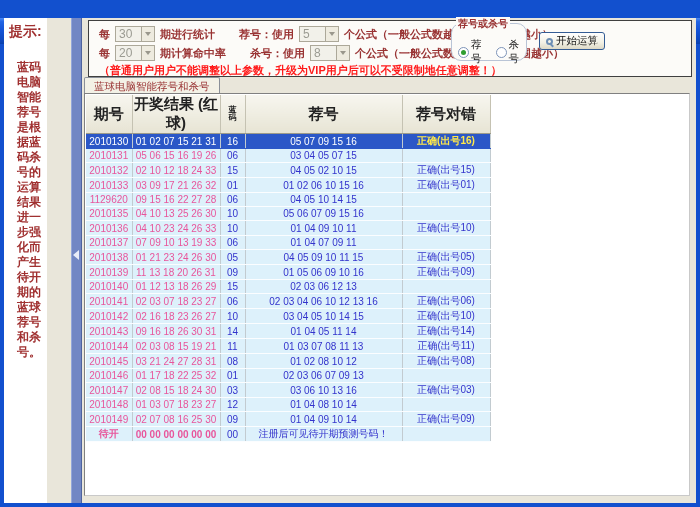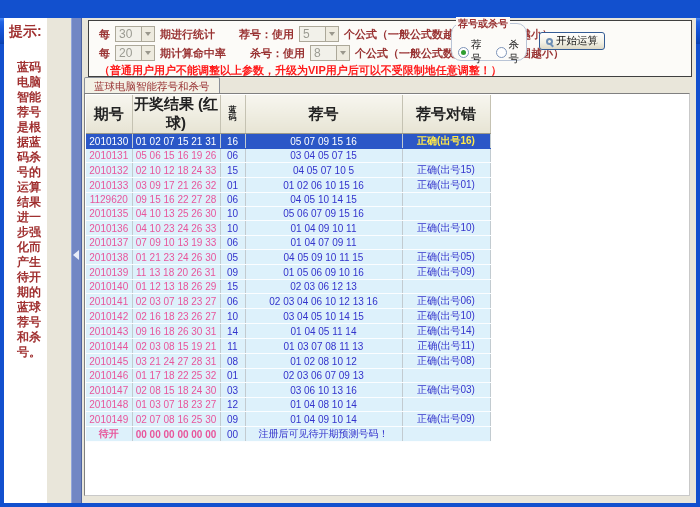--- a/index.html
+++ b/index.html
@@ -217,21 +217,21 @@
                 <td class="c-pink">2010131</td>
                 <td class="c-pink">05 06 15 16 19 26</td>
                 <td class="c-blue">06</td>
                 <td class="c-blue">03 04 05 07 15</td>
                 <td class="c-blue c-res"></td>
               </tr>
               <tr>
                 <td class="c-pink">2010132</td>
                 <td class="c-pink">02 10 12 18 24 33</td>
                 <td class="c-blue">15</td>
-                <td class="c-blue">04 05 07 10 5</td>
+                <td class="c-blue">04 05 02 10 15</td>
                 <td class="c-blue c-res">正确(出号15)</td>
               </tr>
               <tr>
                 <td class="c-pink">2010133</td>
                 <td class="c-pink">03 09 17 21 26 32</td>
                 <td class="c-blue">01</td>
                 <td class="c-blue">01 02 06 10 15 16</td>
                 <td class="c-blue c-res">正确(出号01)</td>
               </tr>
               <tr>

